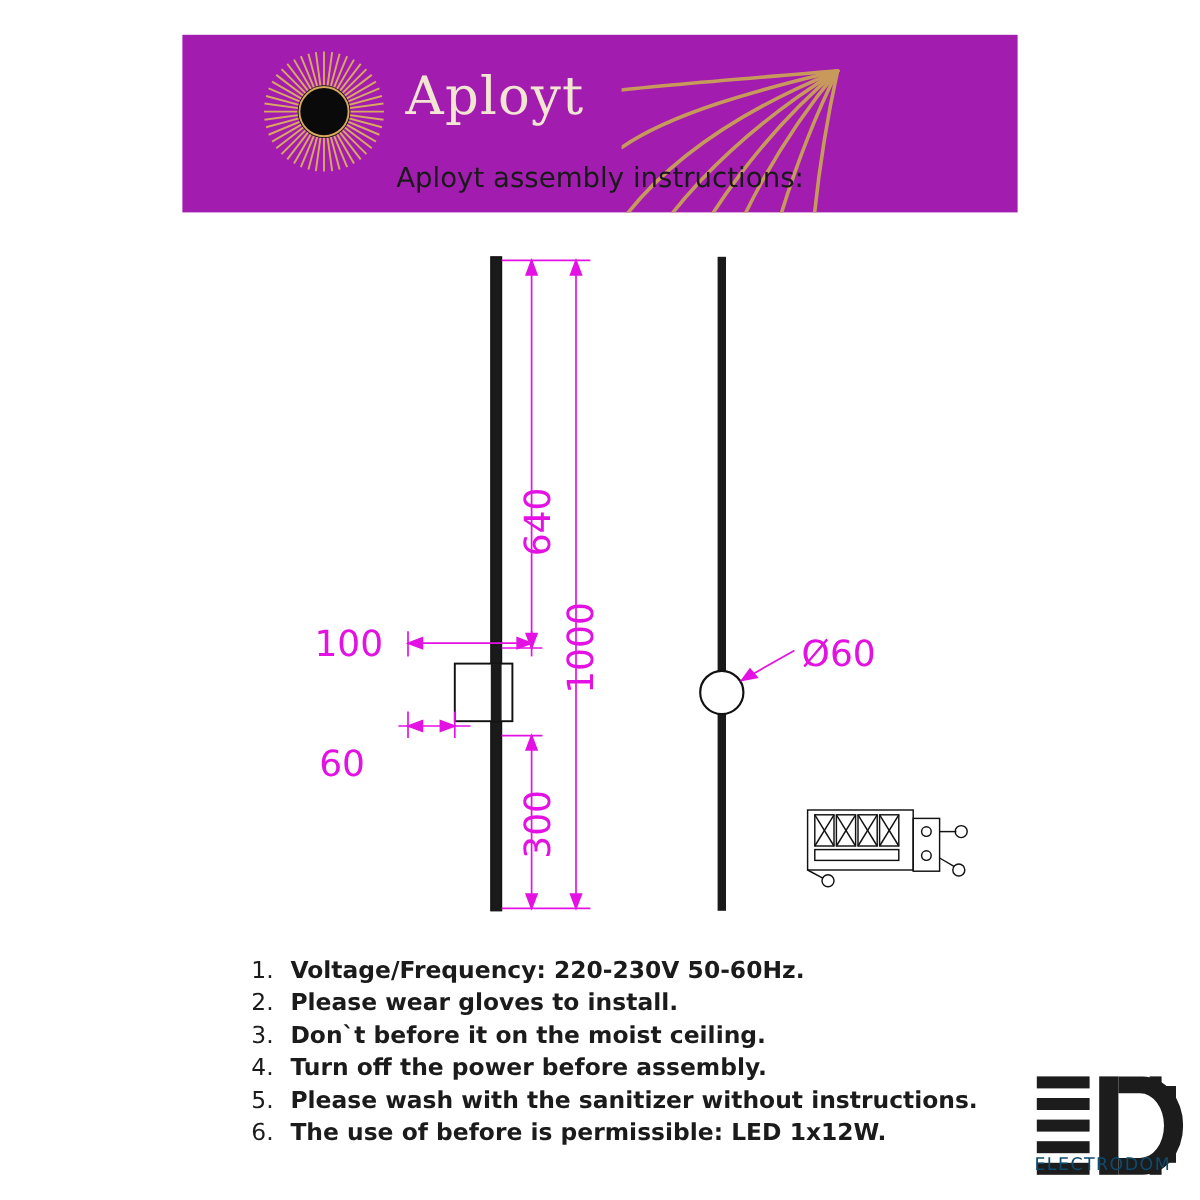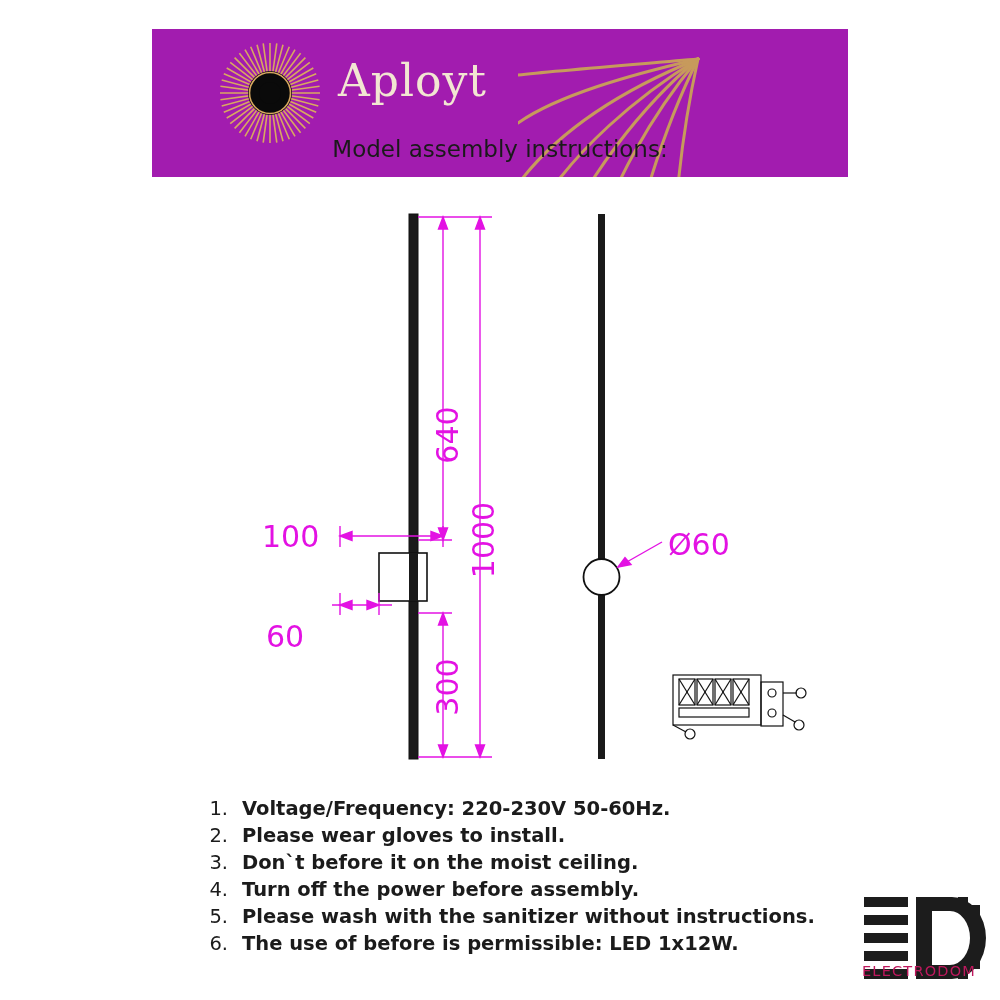--- a/index.html
+++ b/index.html
@@ -119,21 +119,21 @@
     width: 124px;
     height: 92px;
   }
   .wm-text {
     position: absolute;
     left: 862px;
     top: 963px;
     width: 130px;
     font-size: 14.5px;
     letter-spacing: 1.2px;
-    color: #be185d;
+    color: #0c4a6e;
     text-align: left;
   }
 </style>
 </head>
 <body>
 
 <div class="page">
 
   <div class="banner">
 
@@ -202,21 +202,21 @@
         <path d="M180 180 C 116 206 48 244 4 300"></path>
         <path d="M180 180 C 130 240 96 306 78 360"></path>
         <path d="M180 180 C 146 248 126 320 116 360"></path>
         <path d="M180 180 C 164 252 158 322 156 360"></path>
         <path d="M180 180 C 112 196 40 216 0 244"></path>
         <path d="M180 180 C 110 186 34 192 0 196"></path>
       </g>
     </svg>
   </div>
 
-  <div class="title">Model assembly instructions:</div>
+  <div class="title">Aployt assembly instructions:</div>
 
   <svg class="drawing" viewBox="0 0 1000 590">
 
     <g stroke="#111111" fill="none">
       <rect x="409" y="19" width="9" height="545" fill="#1a1a1a" stroke="none"></rect>
       <rect x="409" y="19" width="9" height="545" stroke="#111111" stroke-width="1"></rect>
 
       <rect x="379" y="358" width="48" height="48" fill="#ffffff" stroke="#111111" stroke-width="1.6"></rect>
       <rect x="409" y="358" width="9" height="48" fill="#1a1a1a" stroke="none"></rect>
     </g>

